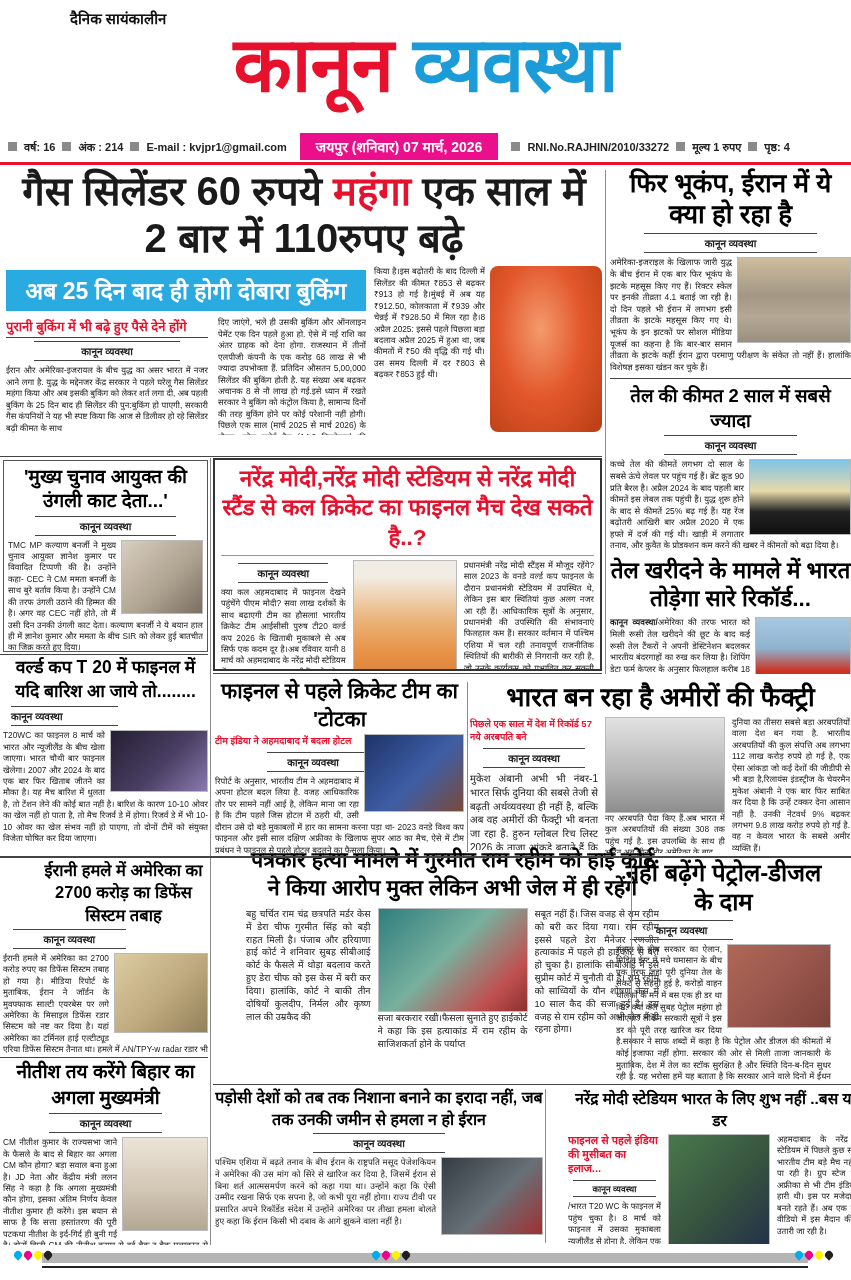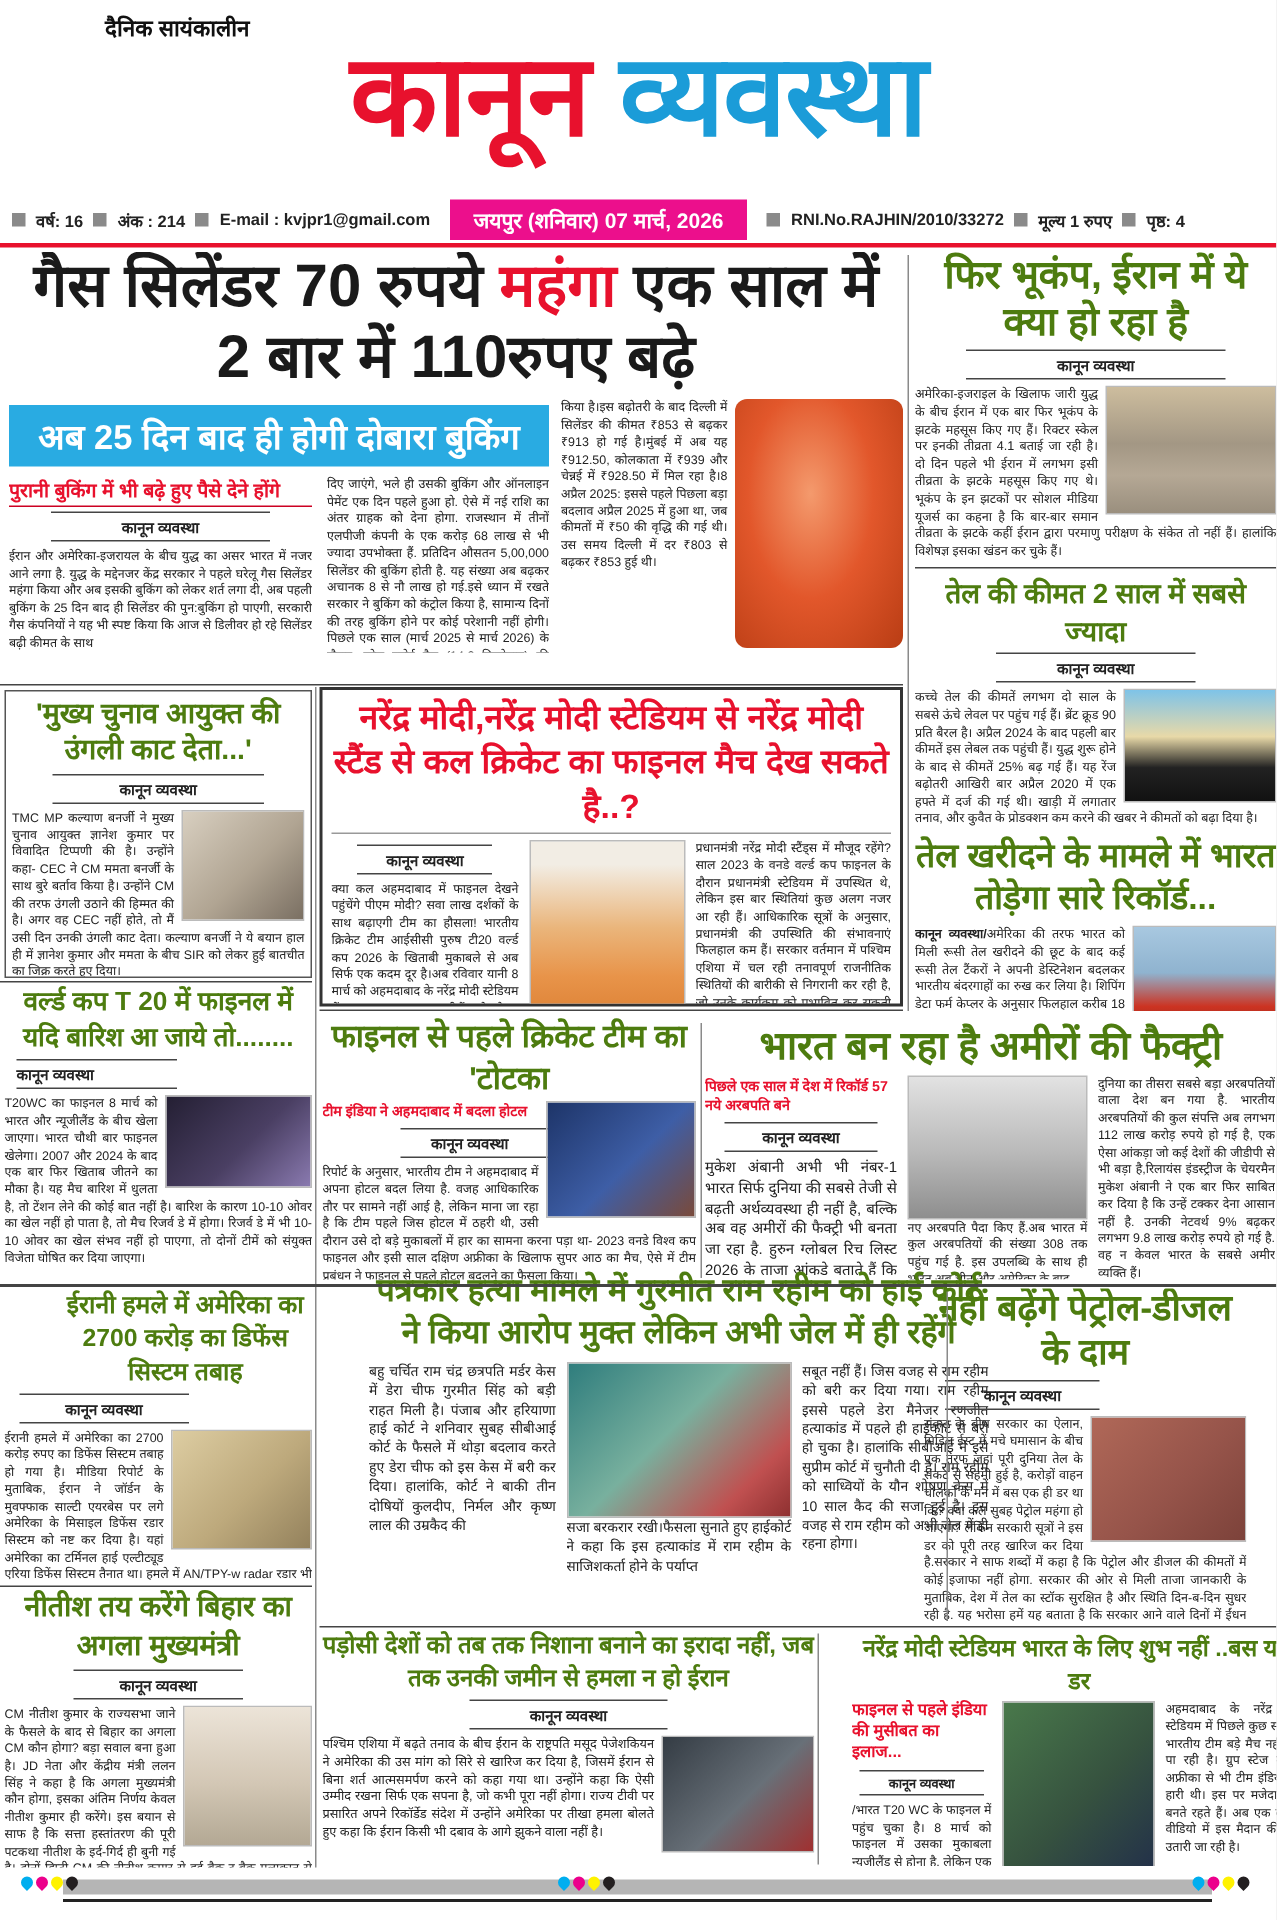--- a/index.html
+++ b/index.html
@@ -11,21 +11,21 @@
   .tagline { position:absolute; left:70px; top:8px; font-size:15px; font-weight:bold; color:#111; }
   .mast-title { position:absolute; left:0; right:0; top:14px; text-align:center; font-size:76px; font-weight:800; line-height:1.35; letter-spacing:-1px; white-space:nowrap; }
   .t-red { color:#e8112d; } .t-blue { color:#1b9cd8; }
   .infobar { position:absolute; left:8px; right:8px; top:133px; height:27px; display:flex; align-items:center; gap:7px; font-size:11px; font-weight:bold; color:#222; }
   .sq { display:inline-block; width:9px; height:9px; background:#8a8a8a; flex:0 0 auto; }
   .datebox { background:#ec0f8c; color:#ffffff; font-size:14px; font-weight:800; padding:4px 16px; margin:0 6px; white-space:nowrap; }
   .mast-rule { position:absolute; left:0; top:162px; width:851px; height:3px; background:#e8112d; }
 
   
   .art { position:absolute; overflow:hidden; }
-  .hl { font-weight:800; text-align:center; color:#4d7c0f; }
+  .hl { font-weight:800; text-align:center; color:#000000; }
   .hl-red { color:#e8112d; }
   .byline { width:72%; margin:3px auto 4px auto; text-align:center; font-weight:bold; font-size:10px; color:#222;
             border-top:1px solid #444; border-bottom:1px solid #444; padding:2px 0; }
   .kicker { color:#e8112d; font-weight:800; text-align:left; border-bottom:1px solid #c02; padding-bottom:2px; }
   .body-txt { text-align:justify; color:#222; line-height:1.38; }
   .ph { flex:0 0 auto; border:1px solid #bbb; }
   .fr { float:right; margin:0 0 3px 5px; }
 
   
   .ph-cylinder { background: radial-gradient(ellipse at 45% 38%, #f49a6d 0%, #e2572b 48%, #b93d14 100%); border-radius:8px; border:none; }
@@ -86,21 +86,21 @@
     <span>RNI.No.RAJHIN/2010/33272</span>
     <span class="sq"></span>
     <span>मूल्य 1 रुपए</span>
     <span class="sq"></span>
     <span>पृष्ठ: 4</span>
   </div>
   <div class="mast-rule"></div>
 
   <div class="art" style="left:6px; top:168px; width:596px; height:288px;">
     <div class="lead-headline">
-      <span>गैस सिलेंडर 70 रुपये </span><span class="hl-red">महंगा</span><span>  एक साल में 2 बार में 110रुपए बढ़े</span>
+      <span>गैस सिलेंडर 60 रुपये </span><span class="hl-red">महंगा</span><span>  एक साल में 2 बार में 110रुपए बढ़े</span>
     </div>
     <div style="margin-top:4px; overflow:hidden;">
       <div class="lead-right">
         <div class="body-txt" style="width:111px; font-size:8.3px; height:172px; overflow:hidden;">किया है।इस बढ़ोतरी के बाद दिल्ली में सिलेंडर की कीमत ₹853 से बढ़कर ₹913 हो गई है।मुंबई में अब यह ₹912.50, कोलकाता में ₹939 और चेन्नई में ₹928.50 में मिल रहा है।8 अप्रैल 2025: इससे पहले पिछला बड़ा बदलाव अप्रैल 2025 में हुआ था, जब कीमतों में ₹50 की वृद्धि की गई थी।उस समय दिल्ली में दर ₹803 से बढ़कर ₹853 हुई थी।</div>
         <div class="ph ph-cylinder" style="width:112px; height:166px;"></div>
       </div>
       <div class="bluebox">अब 25 दिन बाद ही होगी दोबारा बुकिंग</div>
       <div class="lead-cols">
         <div style="width:202px;">
           <div class="kicker" style="font-size:13px;">पुरानी बुकिंग में भी बढ़े हुए पैसे देने होंगे</div>

